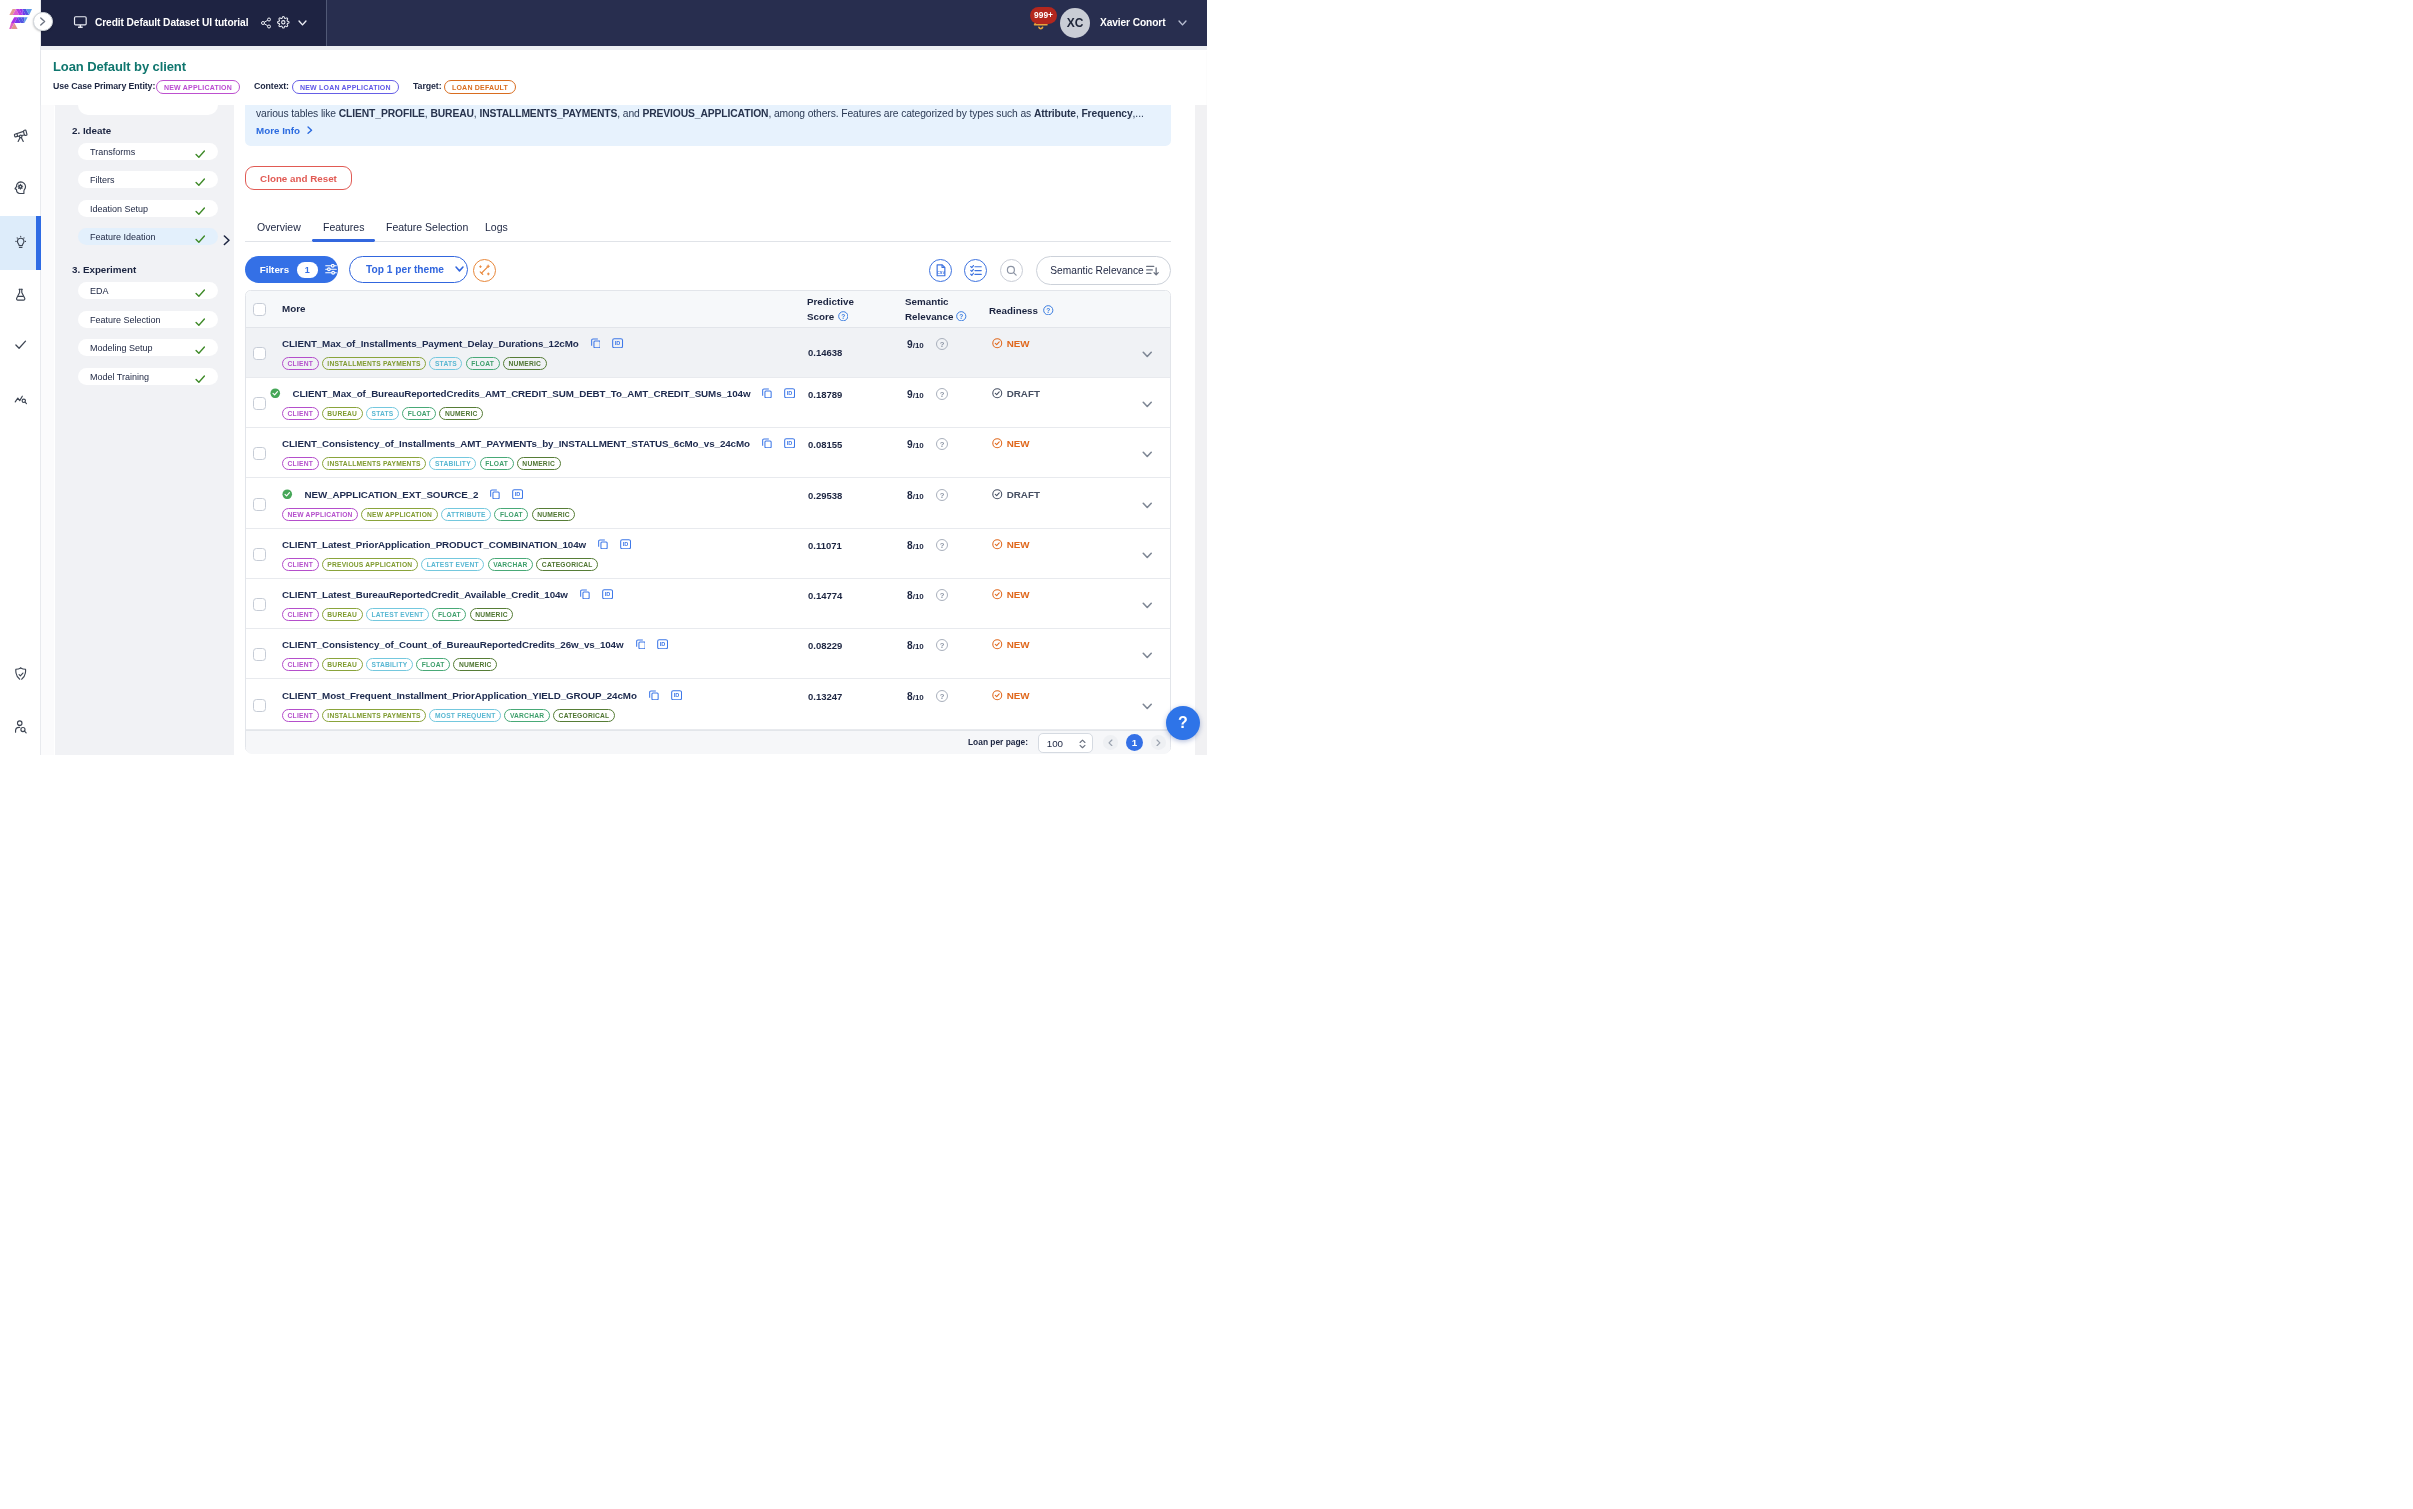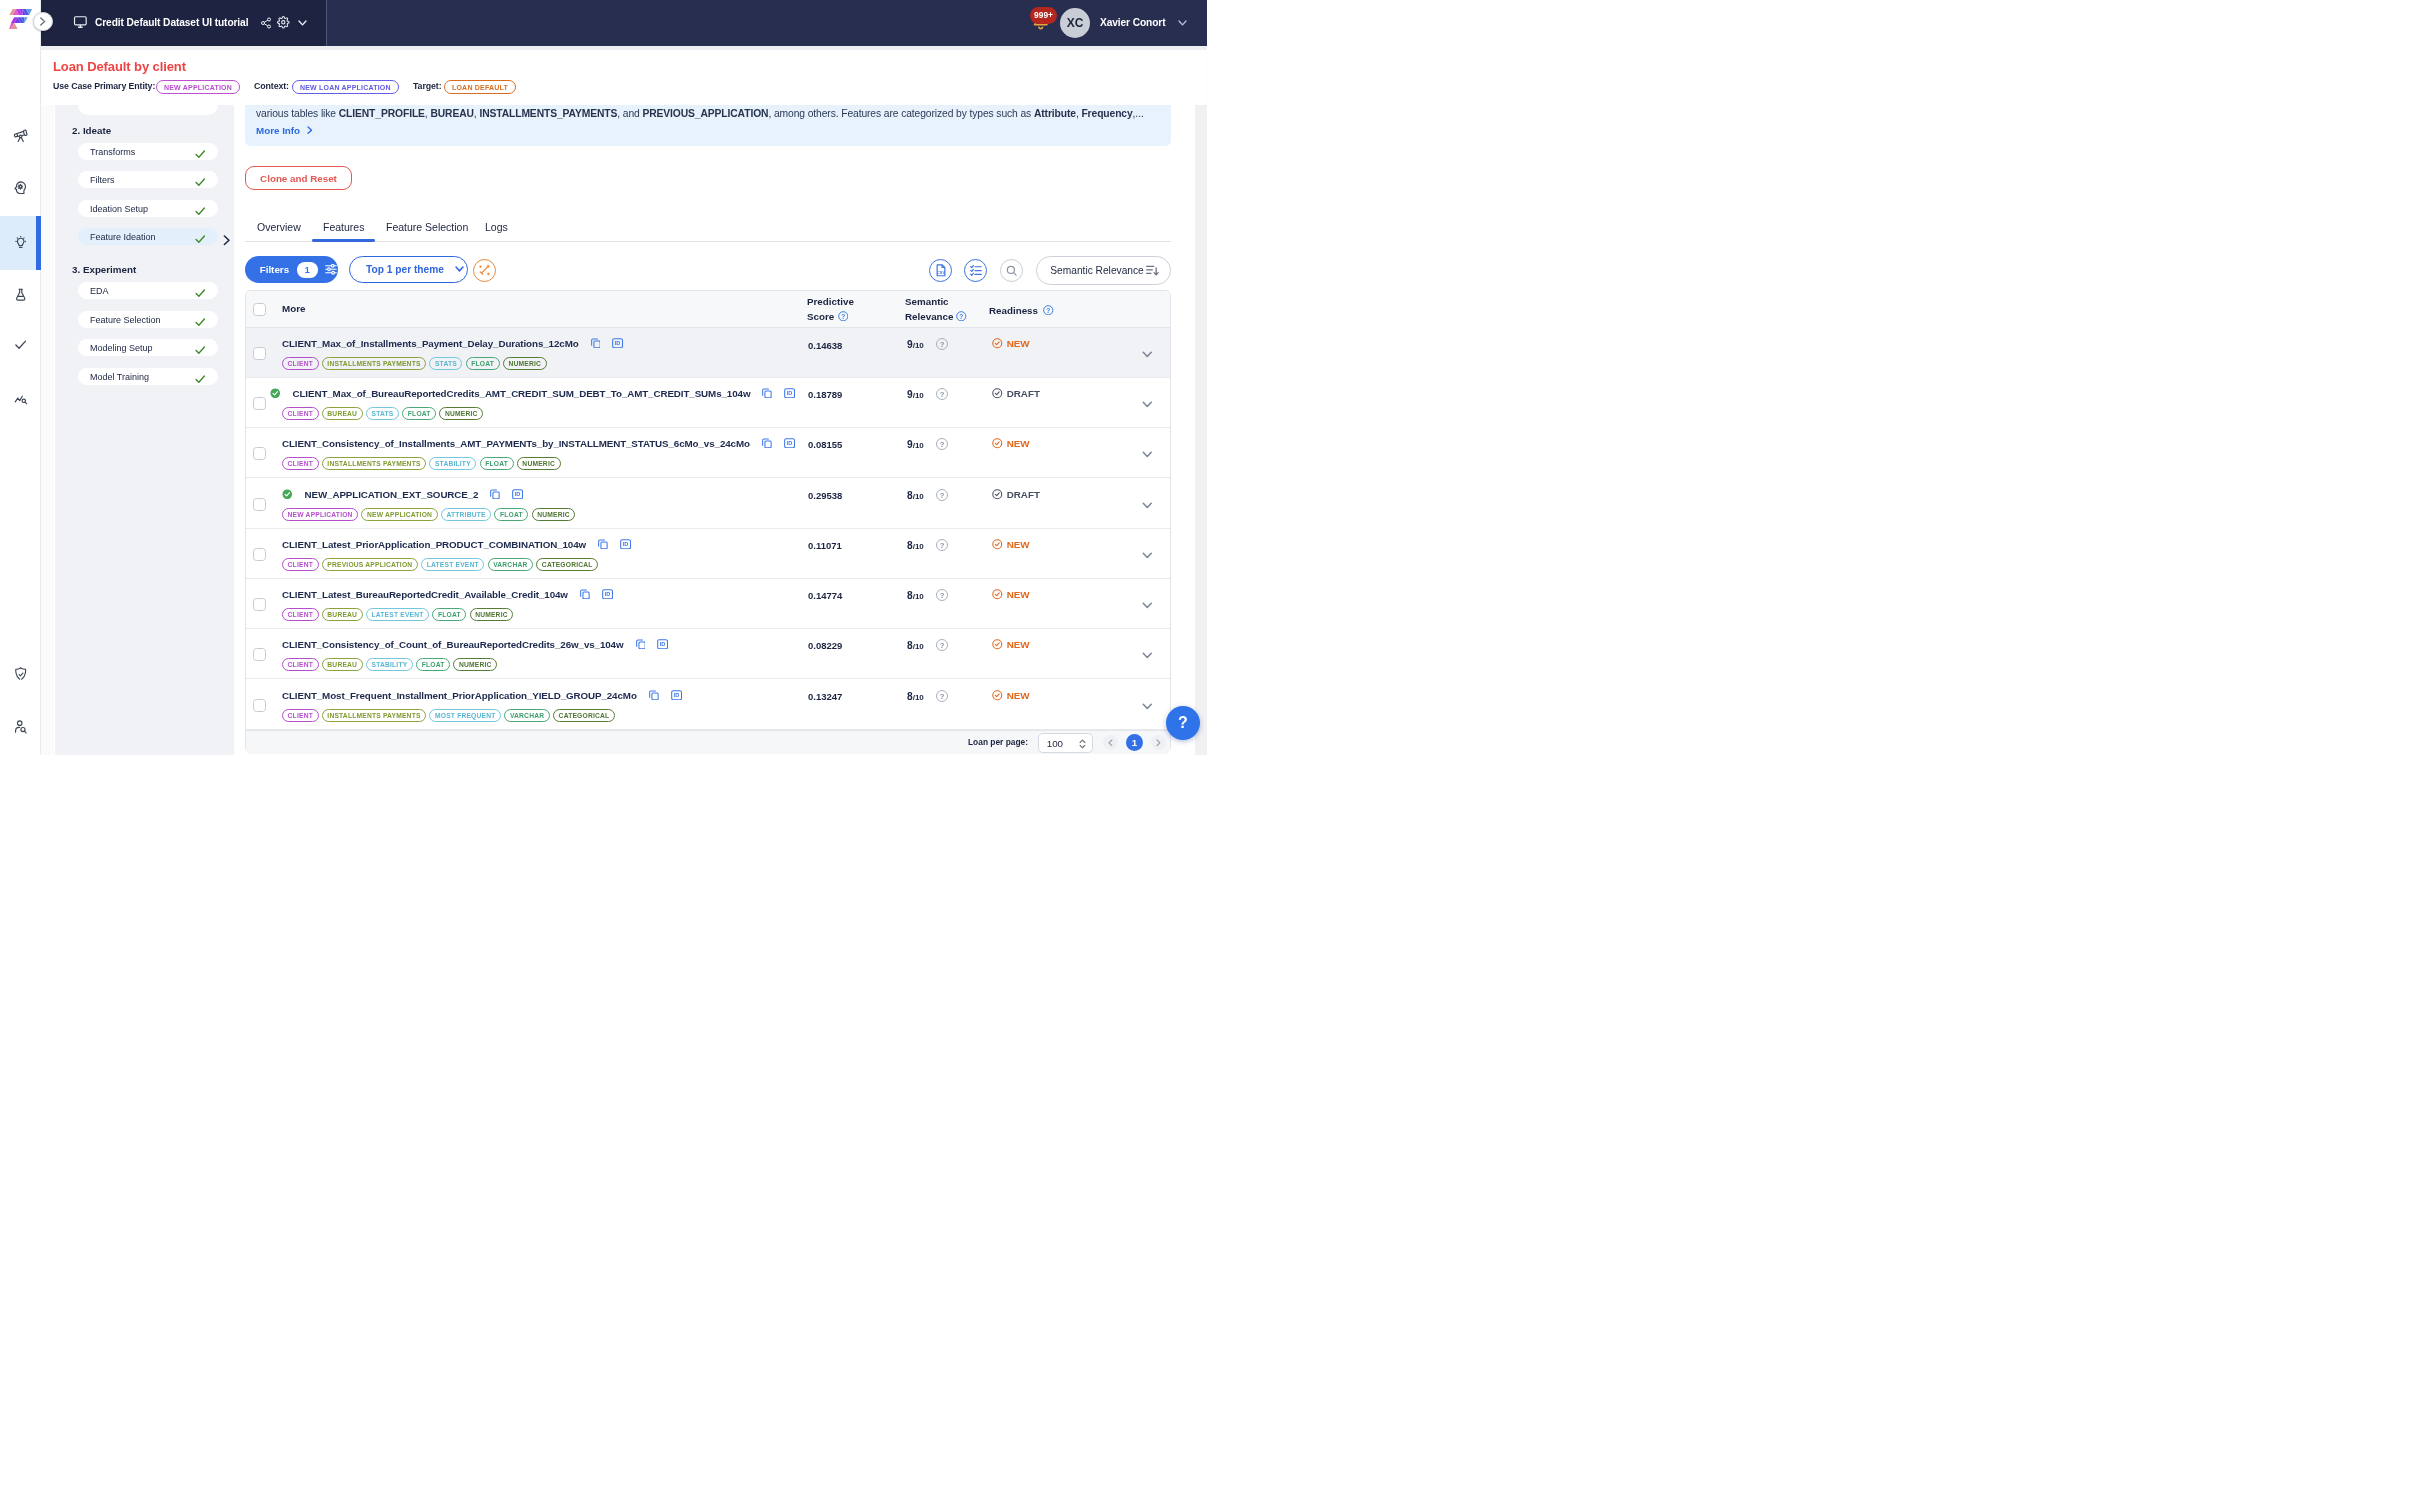--- a/index.html
+++ b/index.html
@@ -19,21 +19,21 @@
 #badge999 { left:1030px; top:6.7px; width:27px; height:17px; background:#b3271e; border-radius:8.4px; color:#fff; font-size:8.4px; font-weight:700; display:flex; align-items:center; justify-content:center; z-index:5; }
 
 
 #sidebar { left:0; top:0; width:41px; height:755px; background:#fff; border-right:0.7px solid #e8eaee; }
 #sideactive { left:0; top:216px; width:41px; height:54px; background:#ddecfa; }
 #sidebarbar { left:36px; top:216px; width:4.9px; height:54px; background:#2e6be4; z-index:3; }
 .sico { left:12.6px; width:15.4px; height:15.4px; color:#3d4553; }
 
 
 #pagehead { left:41px; top:50px; width:1165px; height:55px; background:#fff; box-shadow:0 0.7px 1.4px rgba(30,40,70,.06); }
-#ptitle { left:53px; top:59px; font-size:13px; font-weight:700; color:#ef4444; letter-spacing:-0.1px; z-index:2; }
+#ptitle { left:53px; top:59px; font-size:13px; font-weight:700; color:#0f766e; letter-spacing:-0.1px; z-index:2; }
 .metarow { top:81px; height:13.3px; font-size:8.8px; letter-spacing:-0.1px; font-weight:700; color:#1b2440; z-index:2; }
 .mpill { top:80px; height:14px; border-radius:7.7px; font-size:7px; font-weight:700; letter-spacing:0.2px; display:flex; align-items:center; padding:0 7px; z-index:2; }
 .mpill.pur { border:1.1px solid #bd50cf; color:#bb4cd2; }
 .mpill.ind { border:1.1px solid #655ee6; color:#5f58e6; }
 .mpill.org { border:1.1px solid #d96d1f; color:#d96d1f; }
 
 
 #gutter { left:41px; top:105px; width:13.3px; height:650px; background:#fbfbfc; }
 #navpanel { left:55px; top:105px; width:179px; height:650px; background:#f1f2f5; }
 .navh { left:72px; font-size:9.8px; font-weight:700; color:#1b2440; }
@@ -367,21 +367,21 @@
           <text x="8.5" y="11.4" text-anchor="middle" font-size="8.5" font-weight="bold" fill="#3e78e8">ID</text>
         </svg>
       </div>
     <div class="abs tagrow" style="left:36px;top:29px;">
         <span class="tag tg-ent">CLIENT</span>
         <span class="tag tg-tab">INSTALLMENTS PAYMENTS</span>
         <span class="tag tg-feat">STATS</span>
         <span class="tag tg-dt">FLOAT</span>
         <span class="tag tg-num">NUMERIC</span>
       </div>
-    <div class="abs score" style="left:562px;top:12px;">0.14638</div>
+    <div class="abs score" style="left:562px;top:19px;">0.14638</div>
     <div class="abs sem" style="left:661px;top:10.2px;"><b>9</b><span>/10</span></div>
     <div class="abs qc" style="left:690px;top:10.2px;">?</div>
     <div class="abs rdy ready new" style="left:746px;top:10.2px;"><svg width="10.5" height="10.5" viewBox="0 0 16 16" fill="none" stroke="#e0681d" stroke-width="1.6">
           <circle cx="8" cy="8" r="6.8"></circle>
           <path d="M5 8.1 L7.2 10.2 L11 5.9" stroke-linecap="round" stroke-linejoin="round"></path>
         </svg>NEW</div>
     <svg class="abs" style="left:896px;top:23px;" width="10.5" height="7" viewBox="0 0 15 10" fill="none" stroke="#7e8795" stroke-width="2.3" stroke-linecap="round" stroke-linejoin="round">
         <path d="M1.8 1.8 L7.5 7.8 L13.2 1.8"></path>
       </svg>
   </div>

